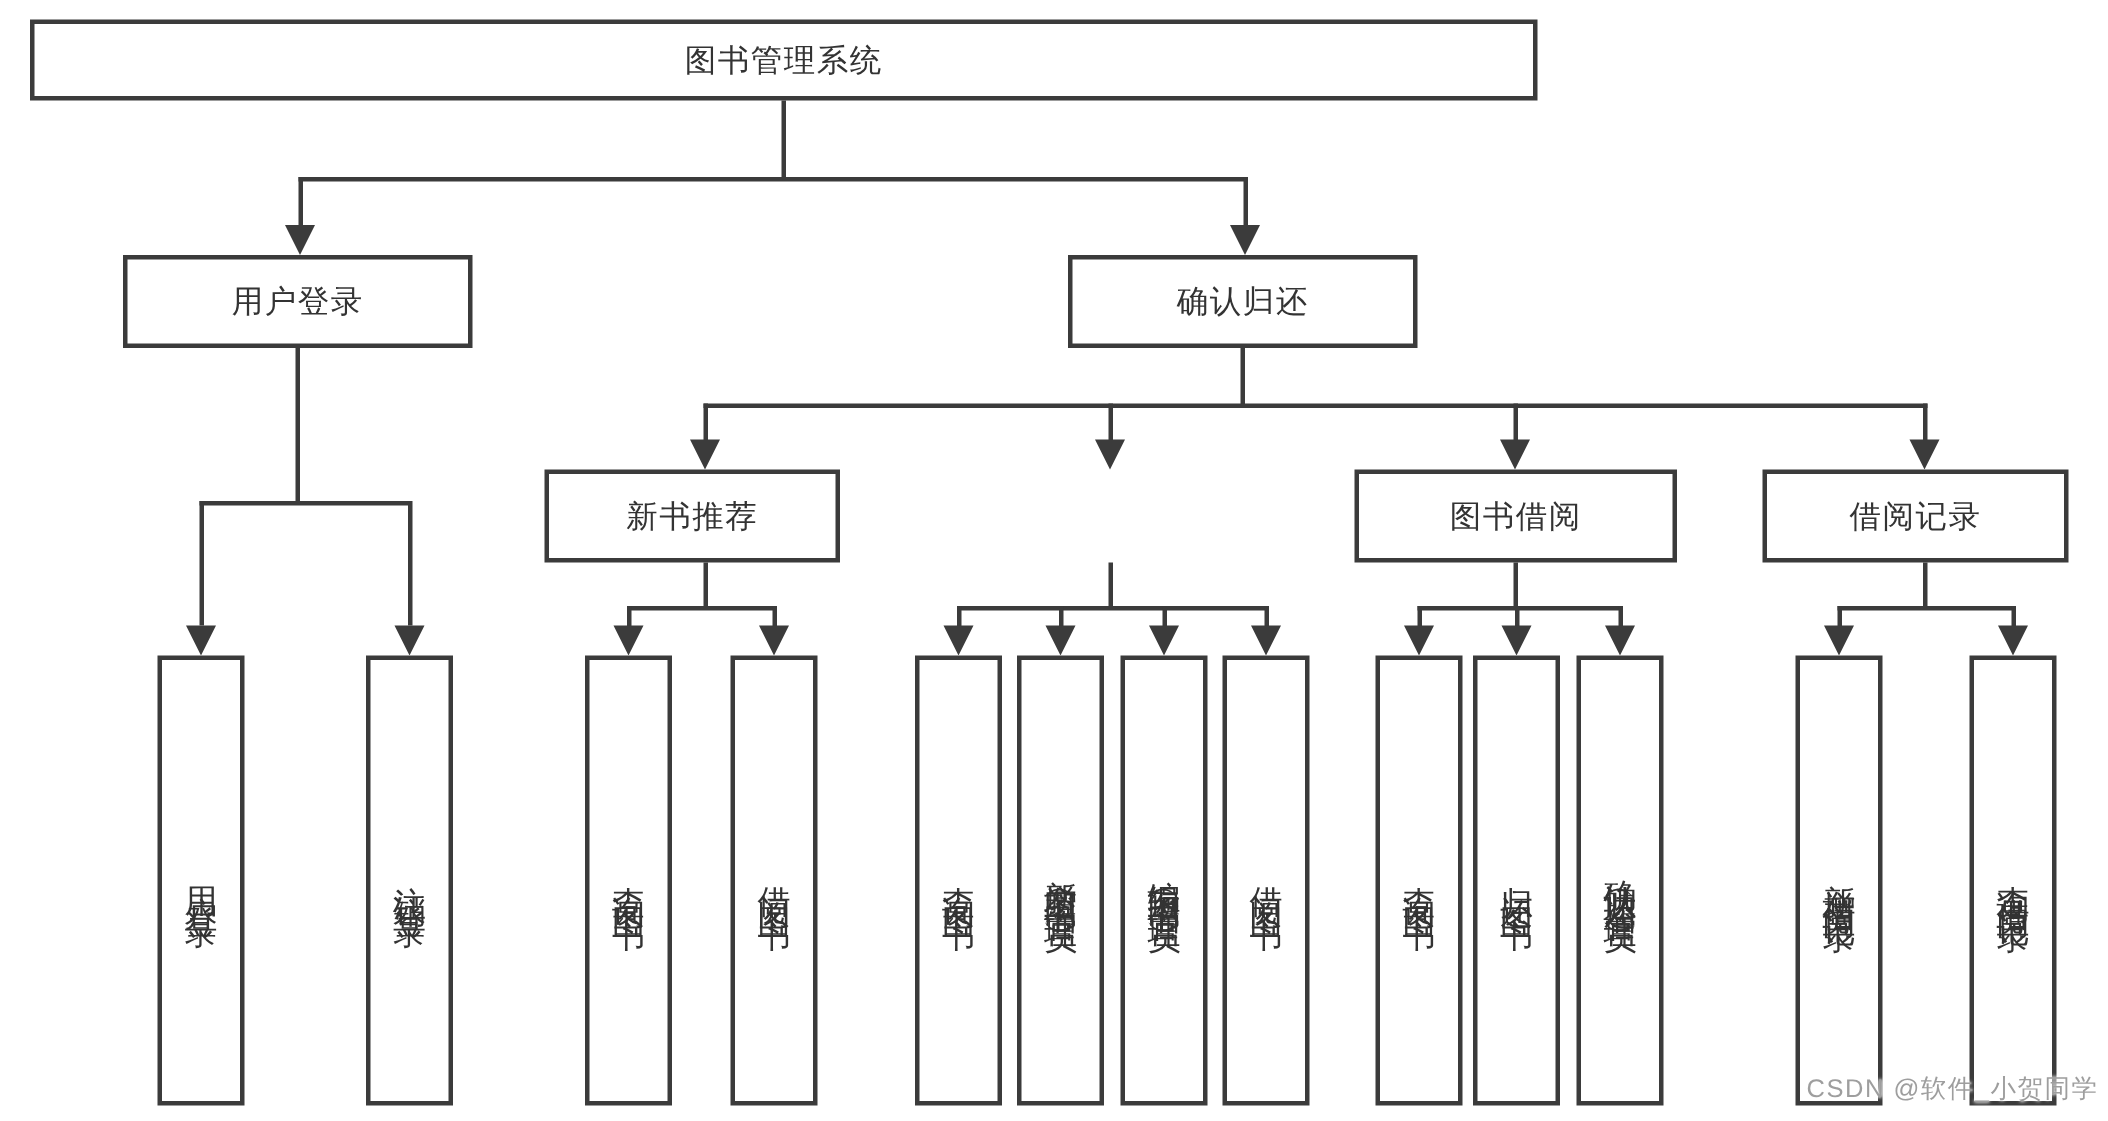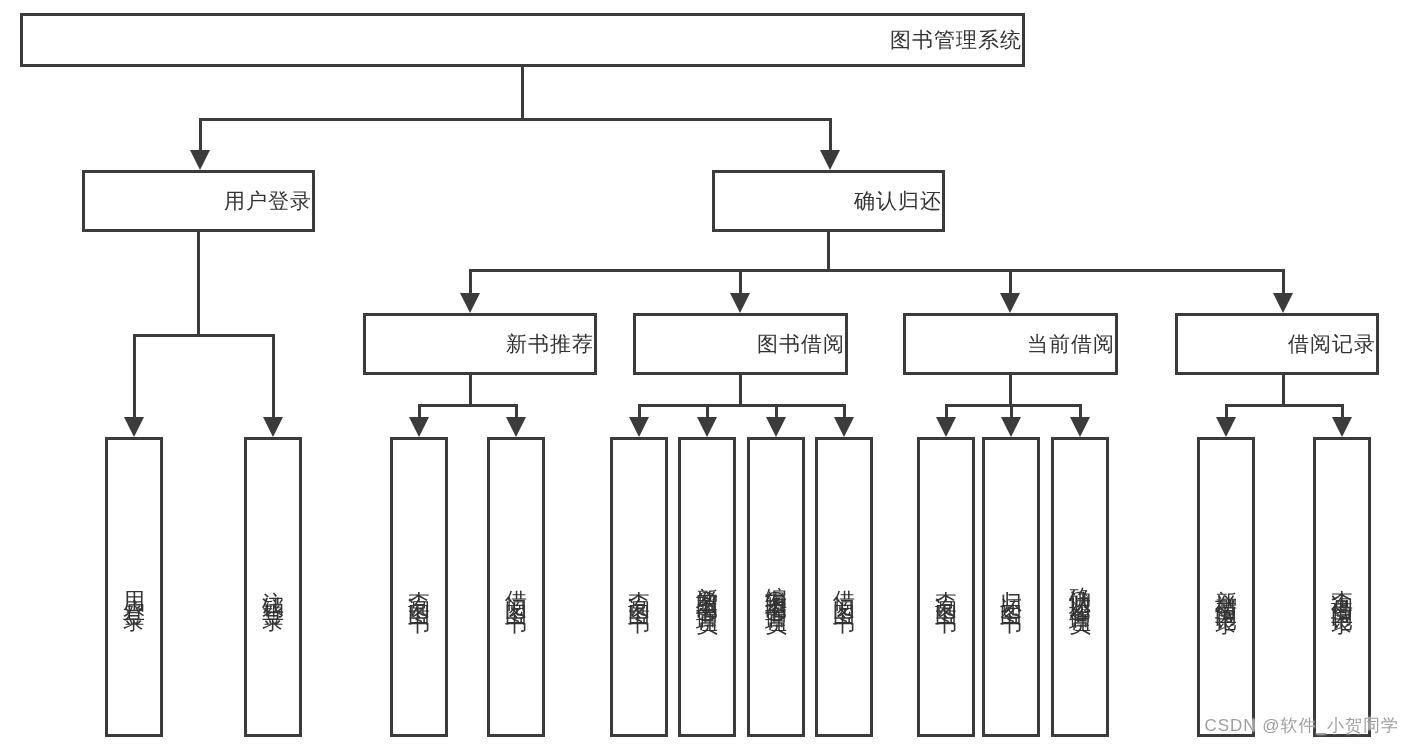--- a/index.html
+++ b/index.html
@@ -2,21 +2,21 @@
 <html><head>
 <meta charset="utf-8">
 <style>
   html,body{margin:0;padding:0;background:#fff;}
   #canvas{
     position:relative;width:1405px;height:747px;background:#ffffff;
     font-family:"Liberation Sans",sans-serif;color:#333333;overflow:hidden;
   }
   .box{
     position:absolute;box-sizing:border-box;border:3px solid #3b3b3b;background:#ffffff;
-    display:flex;align-items:center;justify-content:flex-end;
+    display:flex;align-items:center;justify-content:center;
     font-size:21px;color:#333333;letter-spacing:1px;
   }
   .leaf{
     position:absolute;box-sizing:border-box;border:3px solid #3b3b3b;background:#ffffff;
     width:58px;height:300px;top:437px;
     display:flex;align-items:center;justify-content:center;
     writing-mode:vertical-rl;text-orientation:mixed;
     font-size:22px;letter-spacing:7px;color:#333333;
   }
   .hline{position:absolute;height:3px;background:#3b3b3b;}
@@ -66,28 +66,25 @@
   <div class="hline" style="left:469px;top:269px;width:816px;"></div>
   <div class="vline" style="left:469px;top:269px;height:28px;"></div>
   <div class="arrowhead" style="left:460px;top:293px;"></div>
   <div class="vline" style="left:739px;top:269px;height:28px;"></div>
   <div class="arrowhead" style="left:730px;top:293px;"></div>
   <div class="vline" style="left:1009px;top:269px;height:28px;"></div>
   <div class="arrowhead" style="left:1000px;top:293px;"></div>
   <div class="vline" style="left:1282px;top:269px;height:28px;"></div>
   <div class="arrowhead" style="left:1273px;top:293px;"></div>
 
-  <div class="box" style="left:363px;top:313px;width:234px;height:62px;font-family:Liberation Mono, monospace;">
+  <div class="box" style="left:363px;top:313px;width:197px;height:62px;font-family:Liberation Mono, monospace;">
     <span>新书推荐</span>
   </div>
-  <div class="box" style="left:633px;top:313px;width:215px;height:62px;">
+  <div class="box" style="left:903px;top:313px;width:215px;height:62px;">
     <span>图书借阅</span>
-  </div>
-  <div class="box" style="left:903px;top:313px;width:215px;height:62px;">
-    <span>当前借阅</span>
   </div>
   <div class="box" style="left:1175px;top:313px;width:204px;height:62px;">
     <span>借阅记录</span>
   </div>
 
   <div class="vline" style="left:469px;top:375px;height:31px;"></div>
   <div class="hline" style="left:418px;top:404px;width:99px;"></div>
   <div class="vline" style="left:418px;top:404px;height:15px;"></div>
   <div class="arrowhead" style="left:409px;top:417px;"></div>
   <div class="vline" style="left:515px;top:404px;height:15px;"></div>

